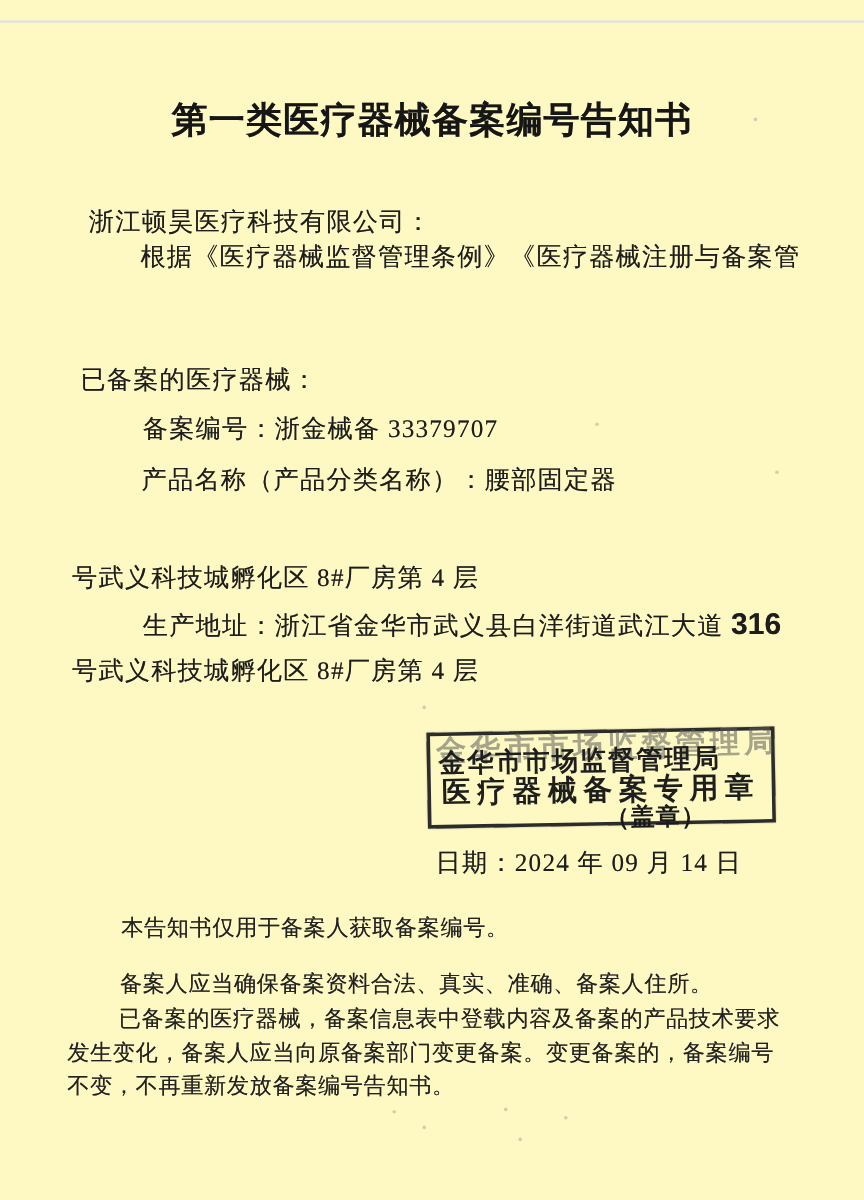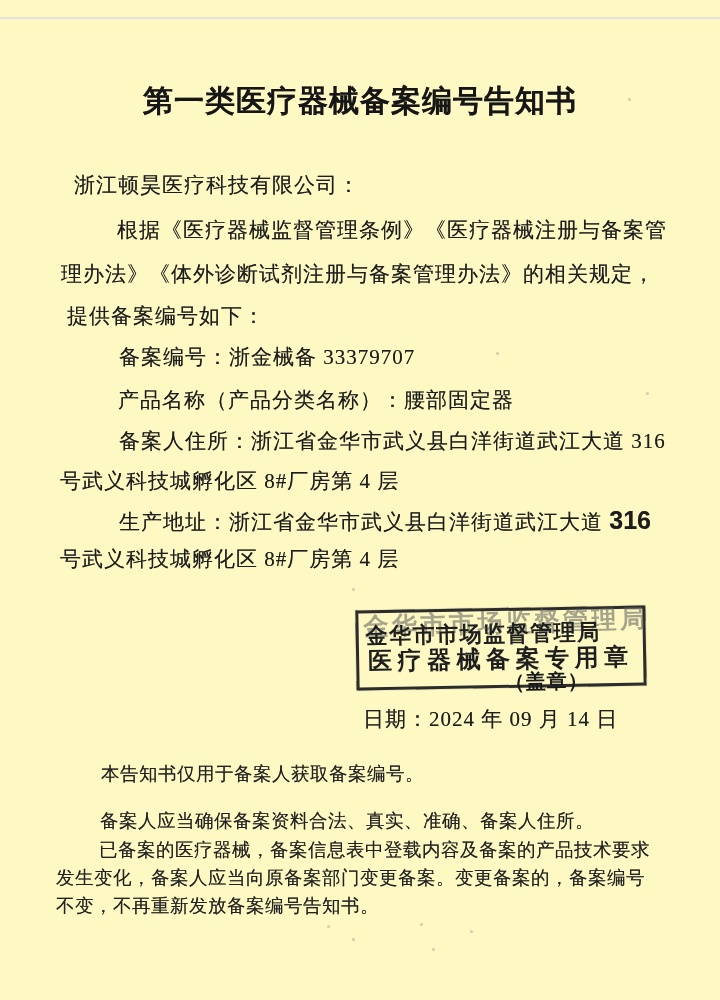--- a/index.html
+++ b/index.html
@@ -107,27 +107,25 @@
 <body>
 
 <div class="page">
 
   <div class="scan-line"></div>
 
   <div class="bline doc-title">第一类医疗器械备案编号告知书</div>
 
   <div class="bline body-text" style="left:74px; top:173px;">浙江顿昊医疗科技有限公司：</div>
 
-  <div class="bline body-text" style="left:117px; top:218px;text-align:center;">根据《医疗器械监督管理条例》《医疗器械注册与备案管</div>
-  <div class="bline body-text" style="left:61px; top:262px;">理办法》《体外诊断试剂注册与备案管理办法》的相关规定，</div>
-  <div class="bline body-text" style="left:67px; top:304px;">提供备案编号如下：</div>
+  <div class="bline body-text" style="left:117px; top:202px;text-align:center;">根据《医疗器械监督管理条例》《医疗器械注册与备案管</div>
+  <div class="bline body-text" style="left:67px; top:304px;">已备案的医疗器械：</div>
 
   <div class="bline body-text" style="left:119px; top:345px;">备案编号：浙金械备 33379707</div>
   <div class="bline body-text" style="left:118px; top:388px;">产品名称（产品分类名称）：腰部固定器</div>
-  <div class="bline body-text" style="left:119px; top:429px;">备案人住所：浙江省金华市武义县白洋街道武江大道 316</div>
   <div class="bline body-text" style="left:60px; top:469px;">号武义科技城孵化区 8#厂房第 4 层</div>
   <div class="bline body-text" style="left:119px; top:506px;"><span>生产地址：浙江省金华市武义县白洋街道武江大道 </span><span class="num-big">316</span></div>
   <div class="bline body-text" style="left:60px; top:547px;">号武义科技城孵化区 8#厂房第 4 层</div>
 
   <div class="stamp-group">
     <div class="stamp-box"></div>
     <div class="stamp-line stamp-ghost">金华市市场监督管理局</div>
     <div class="stamp-line stamp-agency">金华市市场监督管理局</div>
     <div class="stamp-line stamp-seal">医疗器械备案专用章</div>
     <div class="stamp-line stamp-here">（盖章）</div>

